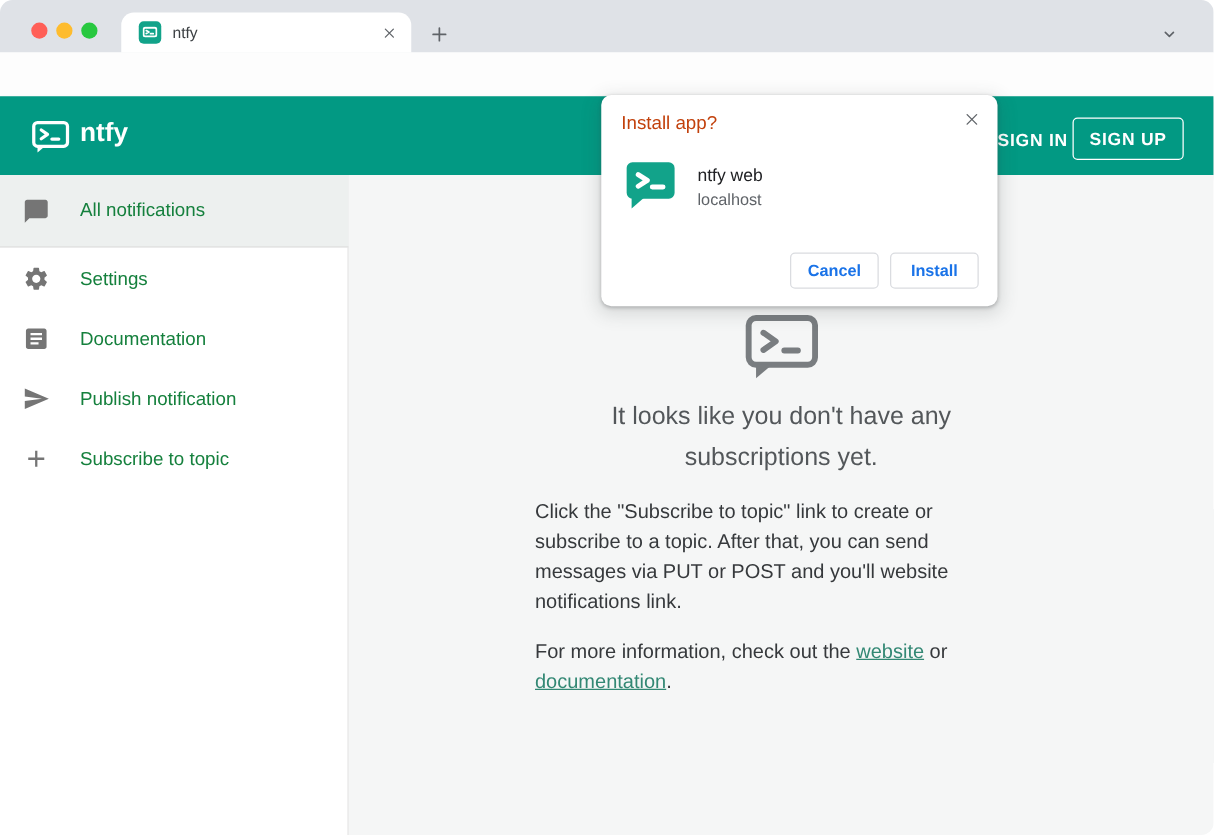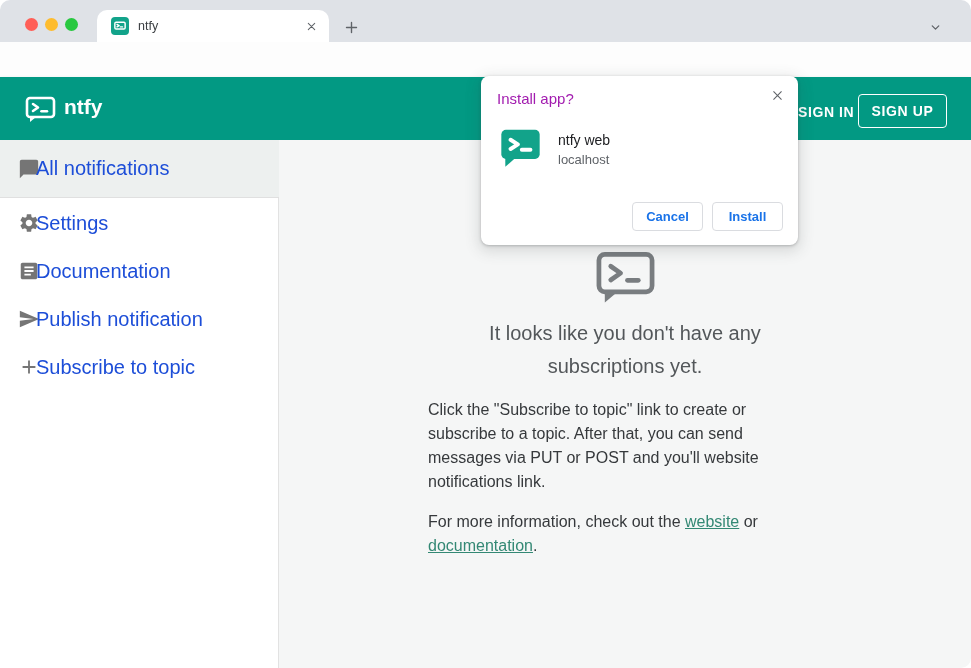--- a/index.html
+++ b/index.html
@@ -35,33 +35,33 @@
   .app-logo { position:absolute; left:25px; top:19px; }
   .app-title { position:absolute; left:64px; top:18px; font-size:21px; font-weight:bold; color:#fff; }
   .signin-btn { position:absolute; left:792px; top:100px; padding:4px 6px; font-size:14px; font-weight:bold; letter-spacing:.6px; color:#fff; cursor:pointer; }
   .signup-btn { position:absolute; left:858px; top:94px; width:89px; height:34px; border:1.5px solid #fff; border-radius:4px; color:#fff; font-size:14px; font-weight:bold; letter-spacing:.6px; display:flex; align-items:center; justify-content:center; cursor:pointer; }
 
   
   .sidebar { position:absolute; left:0; top:140px; width:279px; height:528px; background:#fff; border-right:1px solid #e2e2e2; }
   .side-item { position:absolute; left:0; width:279px; height:48px; display:flex; align-items:center; cursor:pointer; }
   .side-item.selected { height:58px; background:#edf0ef; border-bottom:1px solid #e0e0e0; }
   .side-item .s-icon { position:absolute; left:18px; width:22px; height:22px; }
-  .side-item .s-label { position:absolute; left:36px; font-size:20px; color:#1d4ed8; }
+  .side-item .s-label { position:absolute; left:64px; font-size:15px; color:#15803d; }
 
   .main { position:absolute; left:279px; top:140px; width:692px; height:528px; background:#f5f6f6; }
   .empty-icon { position:absolute; left:316px; top:110px; }
   .empty-heading { position:absolute; left:0; top:177px; width:692px; text-align:center; font-size:20px; line-height:33px; color:#53575a; }
   .empty-body { position:absolute; left:149px; top:258px; width:410px; font-size:16px; line-height:24px; color:#36393c; }
   .empty-body .para2 { margin-top:16px; }
   .teal-link { color:#338874; text-decoration:underline; cursor:pointer; }
 
   
   .dialog { position:absolute; left:481px; top:76px; width:317px; height:169px; background:#fff; border-radius:8px;
             box-shadow:0 1px 3px rgba(60,64,67,.3), 0 4px 14px 3px rgba(60,64,67,.15); z-index:50; }
-  .dialog-title { position:absolute; left:16px; top:14px; font-size:15px; color:#a21caf; }
+  .dialog-title { position:absolute; left:16px; top:14px; font-size:15px; color:#c2410c; }
   .dialog-close { position:absolute; right:12px; top:10px; width:18px; height:18px; display:flex; align-items:center; justify-content:center; cursor:pointer; }
   .dialog-appicon { position:absolute; left:19px; top:52px; }
   .dialog-appname { position:absolute; left:77px; top:56px; font-size:14px; color:#202124; }
   .dialog-origin { position:absolute; left:77px; top:76px; font-size:13px; color:#5f6368; }
   .dialog-btn { position:absolute; top:126px; width:71px; height:29px; background:#fff; border:1px solid #dadce0; border-radius:4px;
                 color:#1a73e8; font-size:13px; font-weight:bold; font-family:"Liberation Sans", sans-serif; display:flex; align-items:center; justify-content:center; cursor:pointer; }
   .dialog-btn.cancel { left:151px; }
   .dialog-btn.install { left:231px; }
 
   svg { display:block; }

